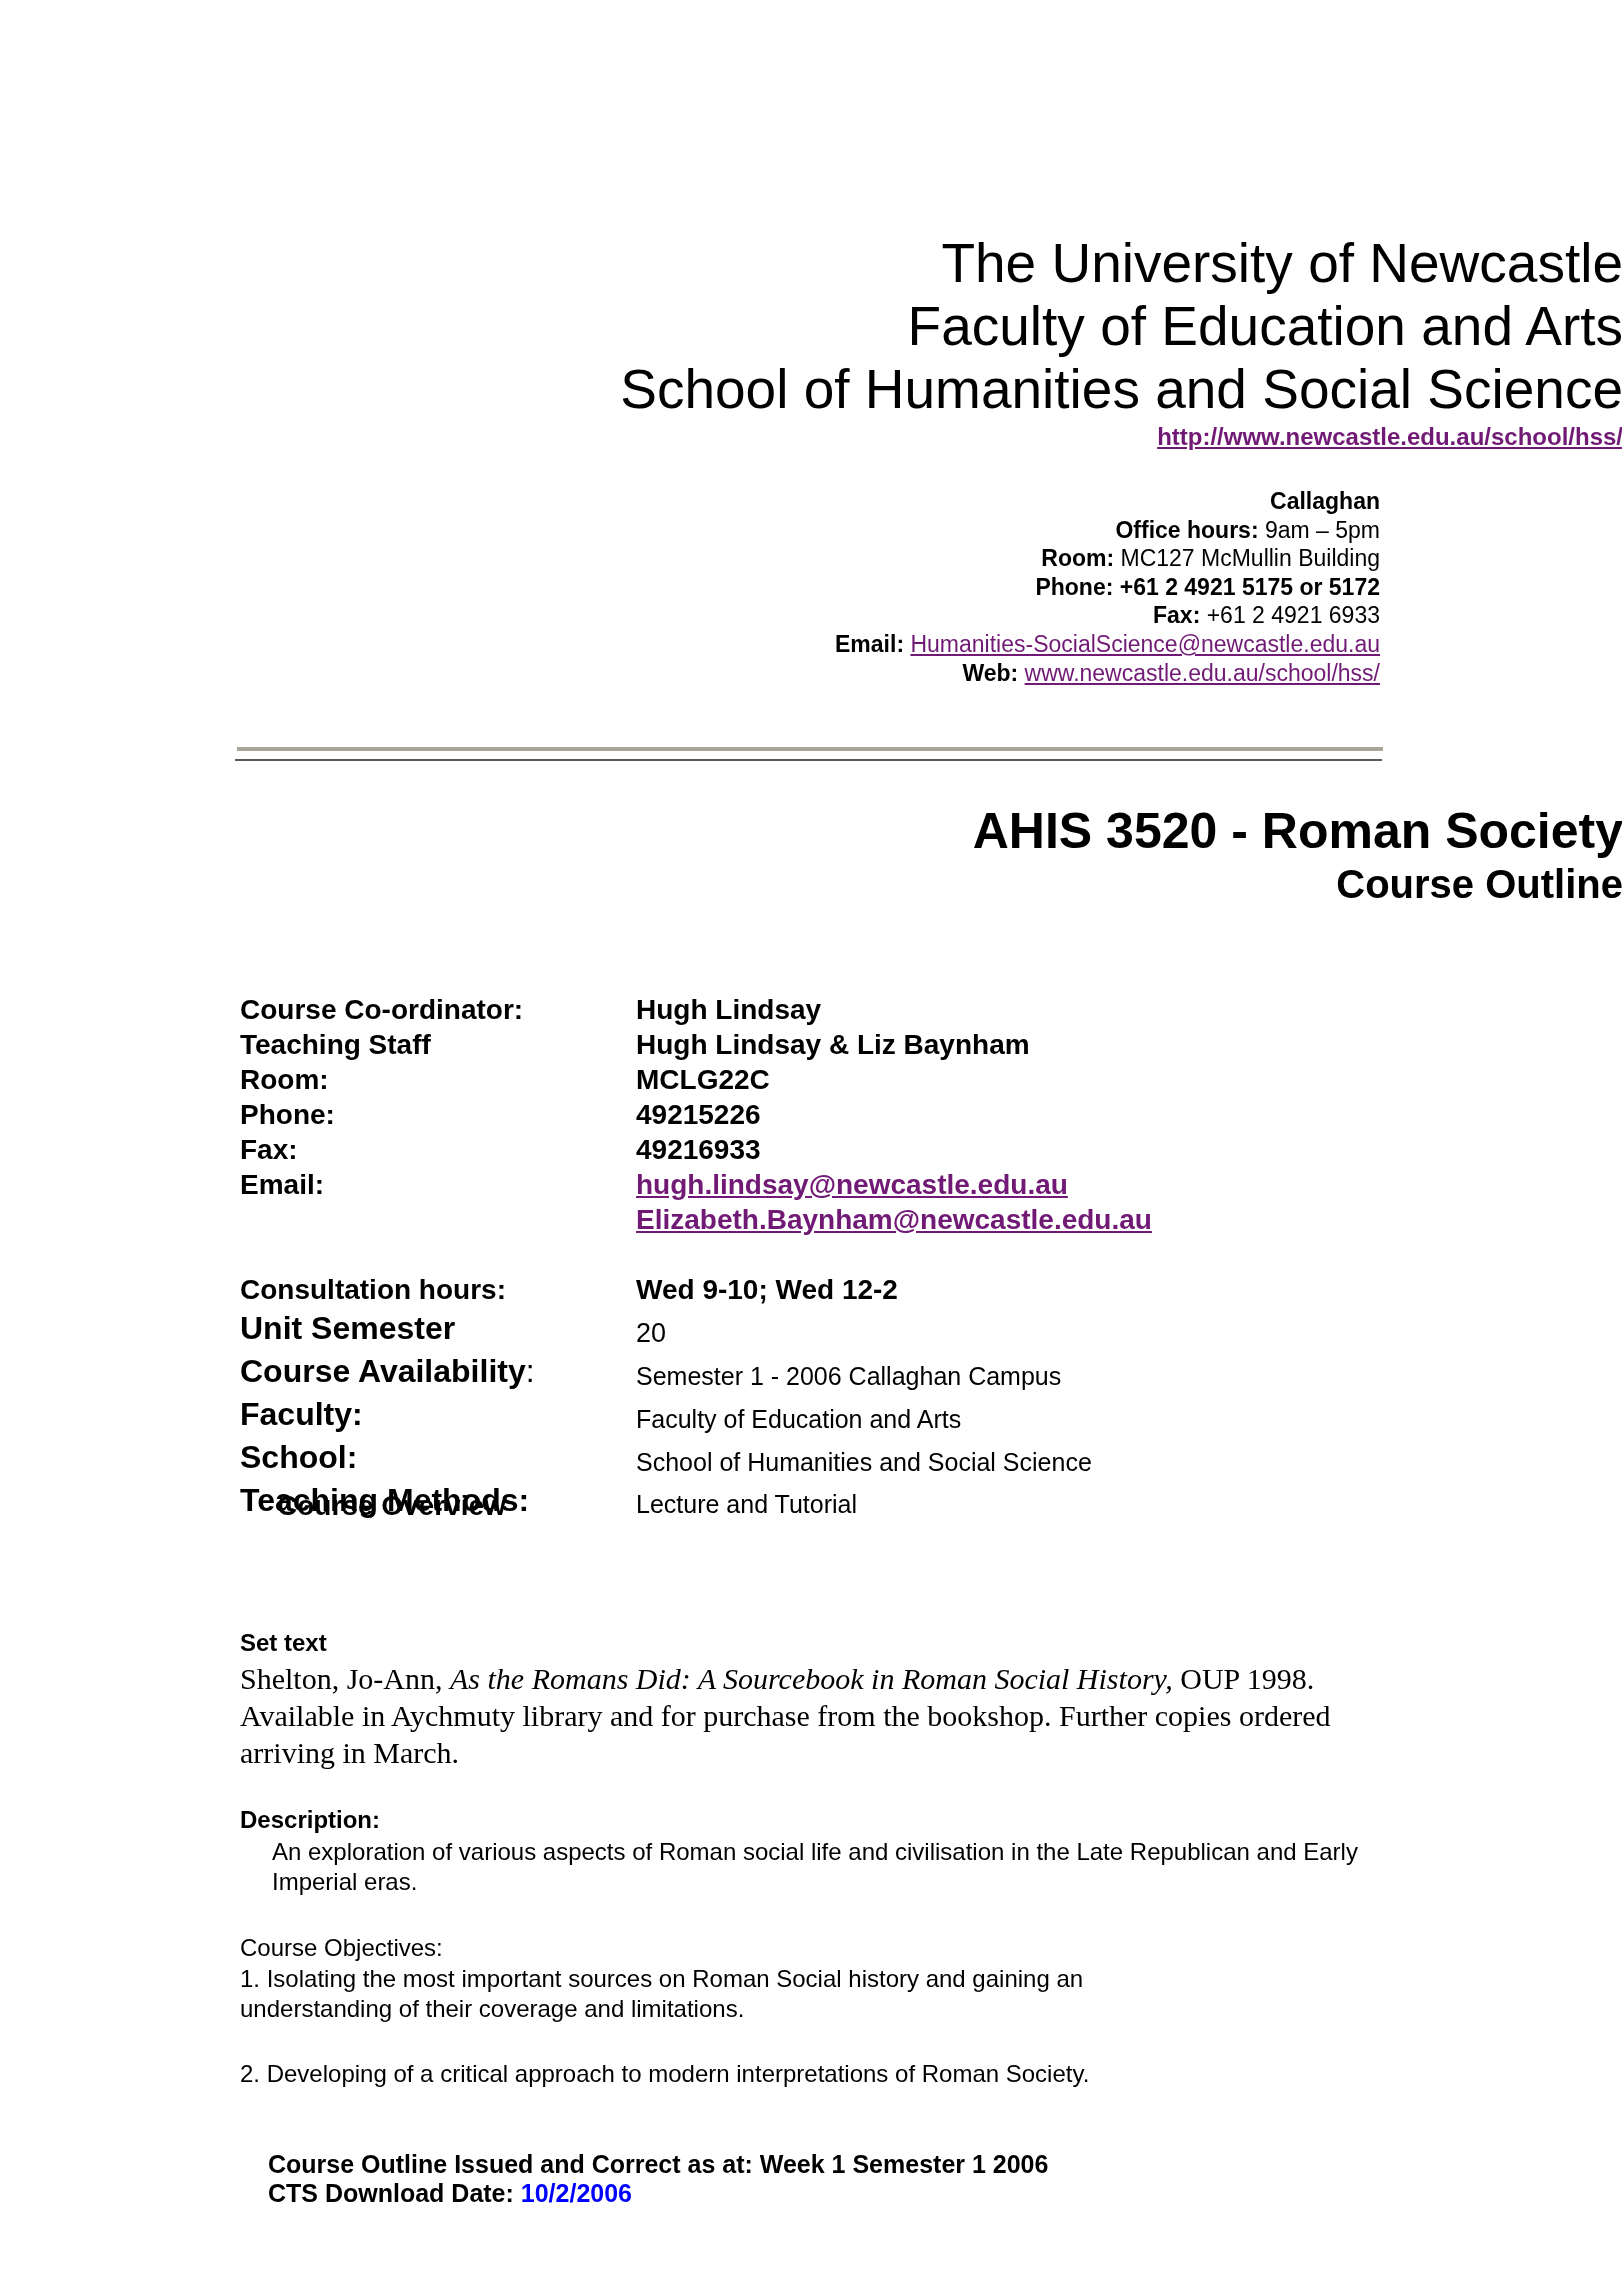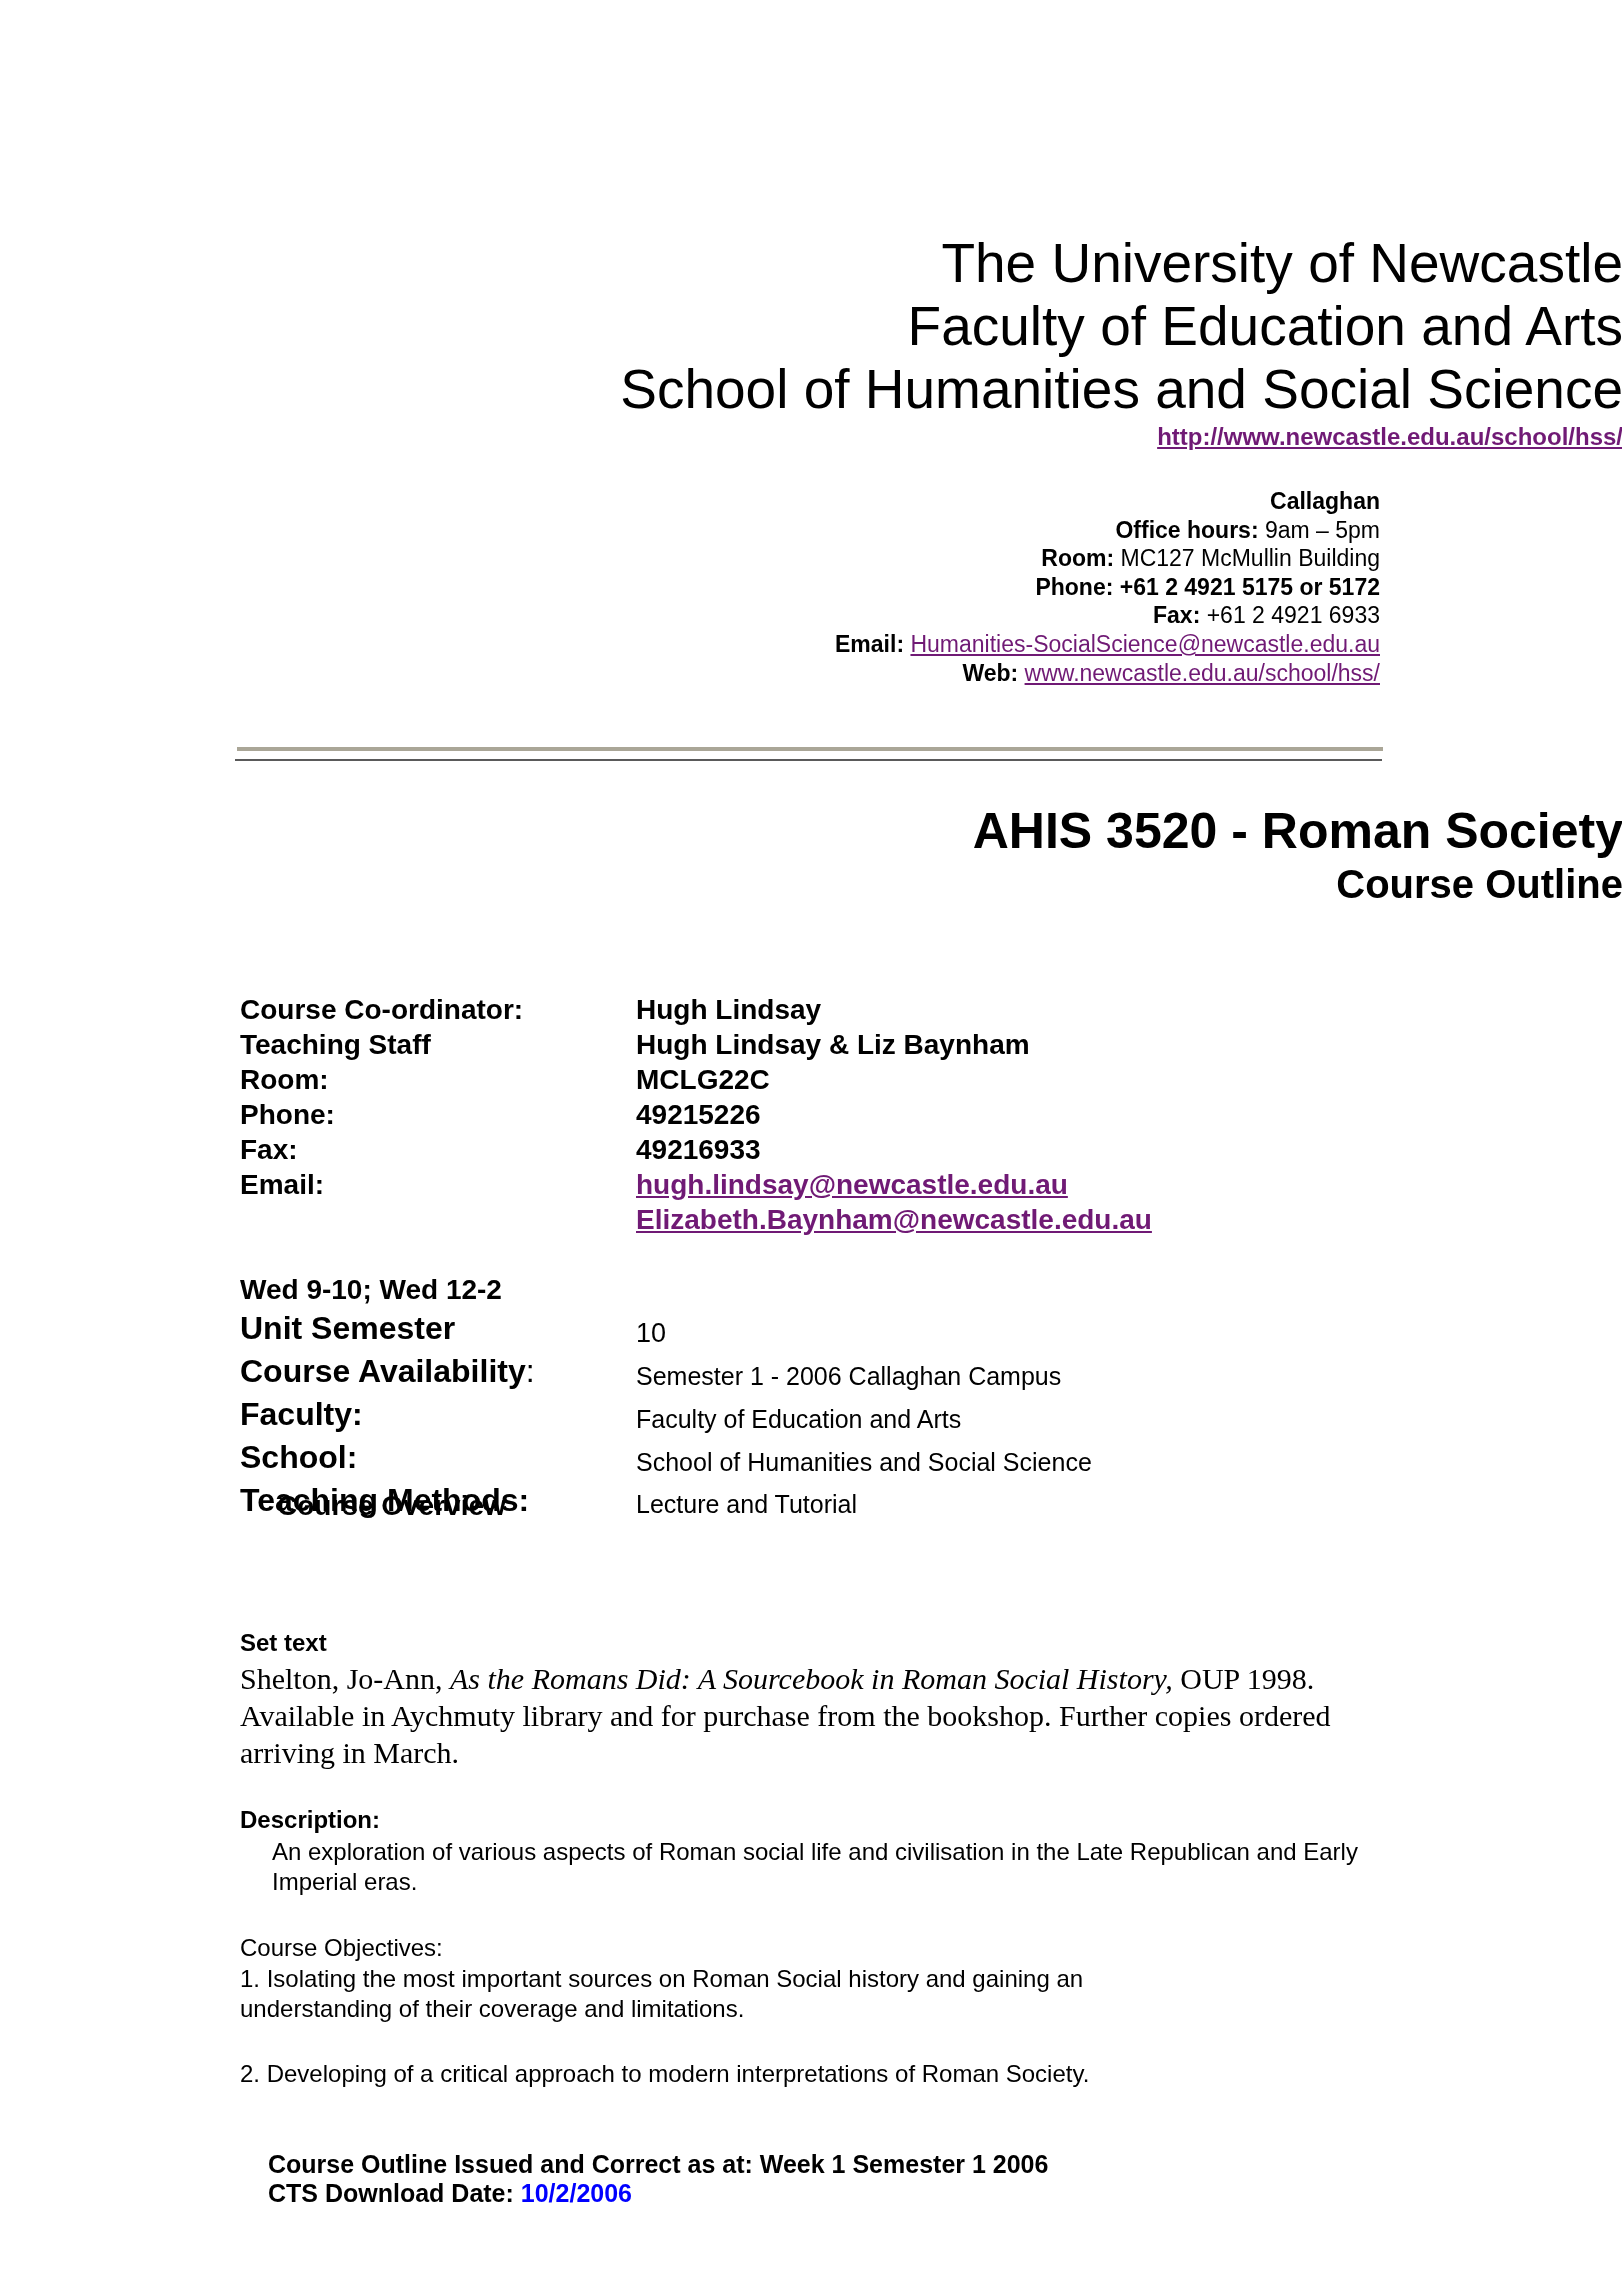--- a/index.html
+++ b/index.html
@@ -115,25 +115,26 @@
     <div class="lbl">Email:</div>
     <div class="val">
       <div><a href="#">hugh.lindsay@newcastle.edu.au</a></div>
       <div><a href="#">Elizabeth.Baynham@newcastle.edu.au</a></div>
     </div>
   </div>
 </div>
 
 <div class="abs info2">
   <div class="row2 first">
+    <div class="lbl">Consultation hours:</div>
     <div class="val">Wed 9-10; Wed 12-2</div>
   </div>
   <div class="row2 second">
     <div class="lbl">Unit Semester</div>
-    <div class="val">10</div>
+    <div class="val">20</div>
   </div>
   <div class="row2">
     <div class="lbl"><span>Course Availability</span><span class="reg">:</span></div>
     <div class="val">Semester 1 - 2006 Callaghan Campus</div>
   </div>
   <div class="row2">
     <div class="lbl">Faculty:</div>
     <div class="val">Faculty of Education and Arts</div>
   </div>
   <div class="row2">

